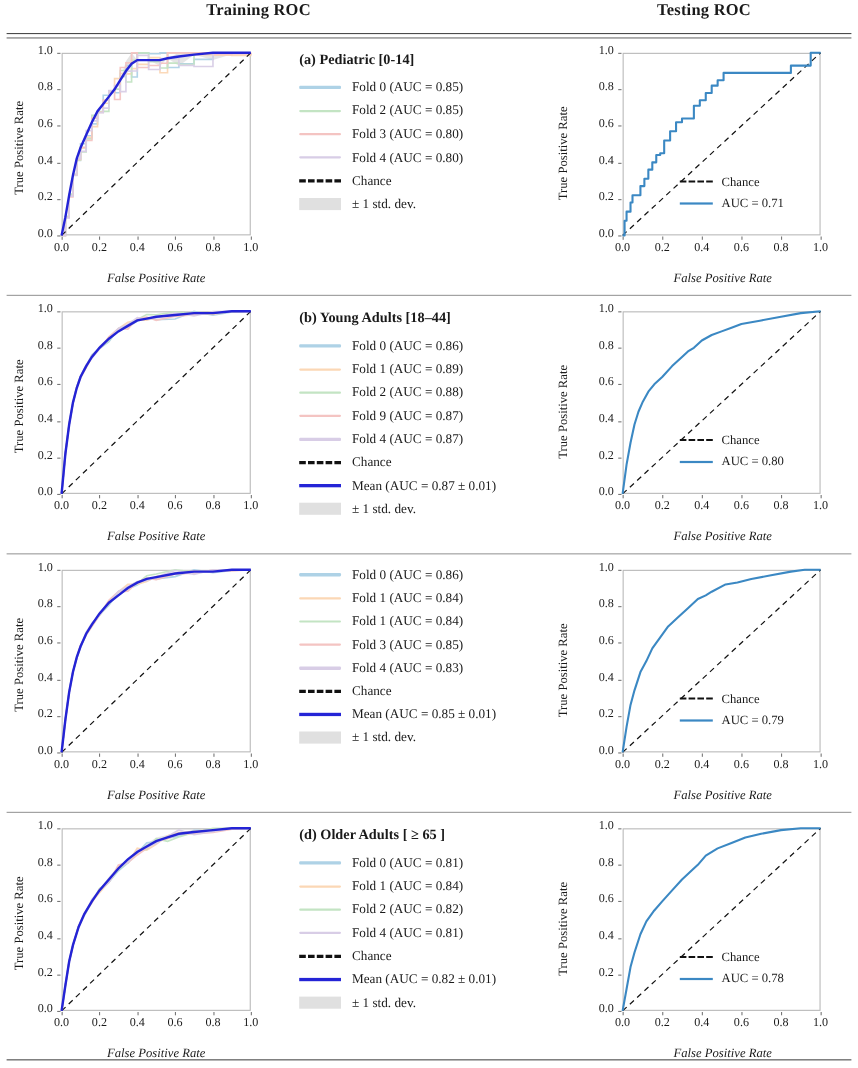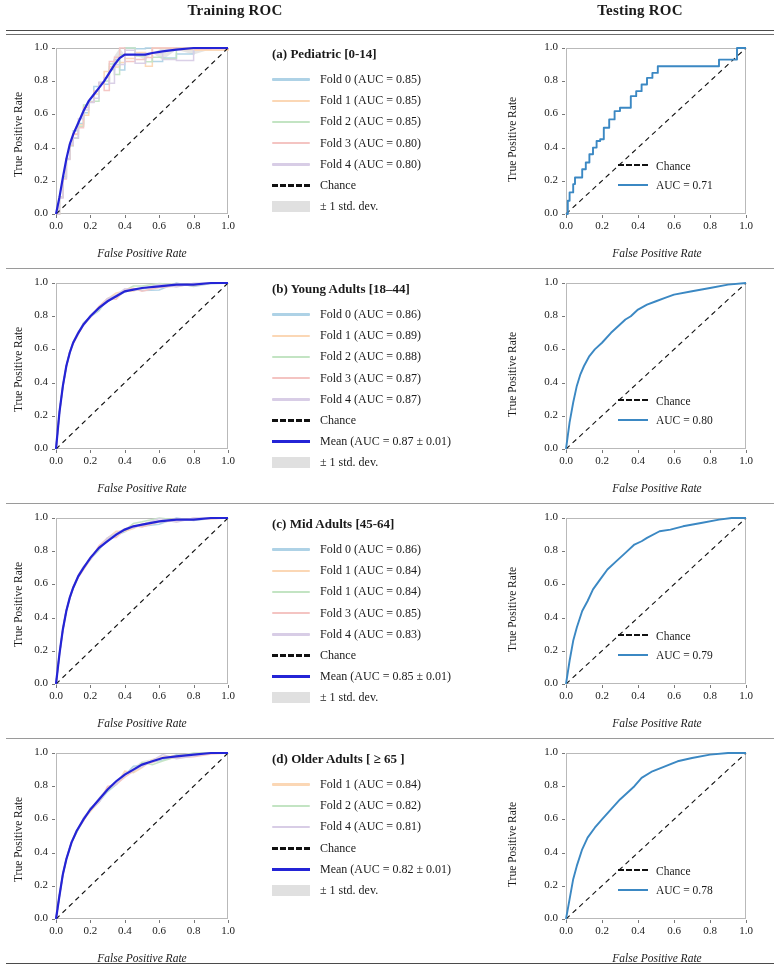--- a/index.html
+++ b/index.html
@@ -201,26 +201,20 @@
           <path d="M0.00 166.00L3.44 149.40L6.88 129.48L10.32 111.22L13.76 96.28L17.20 86.32L22.36 74.70L27.52 63.08L32.68 53.12L37.84 46.48L43.00 39.84L48.16 33.20L53.32 24.90L58.48 16.60L63.64 9.96L68.80 6.64L79.12 6.64L89.44 6.64L96.32 4.98L106.64 3.32L120.40 1.66L137.60 0.00L154.80 0.00L172.00 0.00" fill="none" stroke="#2424d6" stroke-width="2.2"></path>
         </svg>
       </div>
       <div class="legend-box">
         <div class="legend-title">(a) Pediatric [0-14]</div>
         <div class="lg-item">
           <span class="swatch">
             <span class="swatch-line" style="background:#aed2e6"></span>
           </span>
           <span>Fold 0 (AUC = 0.85)</span>
-        </div>
-        <div class="lg-item">
-          <span class="swatch">
-            <span class="swatch-line" style="background:#fbd7b5"></span>
-          </span>
-          <span>Fold 1 (AUC = 0.85)</span>
         </div>
         <div class="lg-item">
           <span class="swatch">
             <span class="swatch-line" style="background:#c3e4c3"></span>
           </span>
           <span>Fold 2 (AUC = 0.85)</span>
         </div>
         <div class="lg-item">
           <span class="swatch">
             <span class="swatch-line" style="background:#f4c4c2"></span>
@@ -351,21 +345,21 @@
         <div class="lg-item">
           <span class="swatch">
             <span class="swatch-line" style="background:#c3e4c3"></span>
           </span>
           <span>Fold 2 (AUC = 0.88)</span>
         </div>
         <div class="lg-item">
           <span class="swatch">
             <span class="swatch-line" style="background:#f4c4c2"></span>
           </span>
-          <span>Fold 3 (AUC = 0.87)</span>
+          <span>Fold 9 (AUC = 0.87)</span>
         </div>
         <div class="lg-item">
           <span class="swatch">
             <span class="swatch-line" style="background:#d8cde6"></span>
           </span>
           <span>Fold 4 (AUC = 0.87)</span>
         </div>
         <div class="lg-item">
           <span class="swatch">
             <span class="swatch-dash"></span>
@@ -467,21 +461,20 @@
           <path d="M0.00 166.00L3.44 136.32L6.88 111.32L10.32 92.39L13.76 80.35L17.20 70.03L22.36 58.10L27.52 49.34L34.40 41.10L43.00 32.10L51.60 20.19L60.20 17.36L68.80 13.94L77.40 8.32L86.00 8.24L103.20 6.22L120.40 0.10L137.60 2.59L154.80 0.47L172.00 0.00" fill="none" stroke="#aed2e6" stroke-width="1.5" opacity="0.95"></path>
           <path d="M0.00 166.00L3.44 135.95L6.88 111.12L10.32 92.47L13.76 80.24L17.20 68.79L22.36 58.52L27.52 50.08L34.40 41.18L43.00 28.69L51.60 20.08L60.20 13.17L68.80 13.13L77.40 10.51L86.00 6.02L103.20 2.98L120.40 1.10L137.60 1.77L154.80 0.00L172.00 0.00" fill="none" stroke="#fbd7b5" stroke-width="1.5" opacity="0.95"></path>
           <path d="M0.00 166.00L3.44 136.04L6.88 110.92L10.32 92.54L13.76 80.12L17.20 69.89L22.36 58.94L27.52 50.82L34.40 41.27L43.00 31.12L51.60 19.97L60.20 16.28L68.80 12.32L77.40 5.40L86.00 3.80L103.20 0.00L120.40 2.11L137.60 0.96L154.80 0.09L172.00 0.00" fill="none" stroke="#c3e4c3" stroke-width="1.5" opacity="0.95"></path>
           <path d="M0.00 166.00L3.44 136.14L6.88 111.65L10.32 92.62L13.76 80.00L17.20 68.65L22.36 59.36L27.52 51.55L34.40 41.35L43.00 27.71L51.60 19.86L60.20 19.40L68.80 11.51L77.40 7.59L86.00 8.88L103.20 3.81L120.40 3.12L137.60 0.15L154.80 1.07L172.00 0.00" fill="none" stroke="#f4c4c2" stroke-width="1.5" opacity="0.95"></path>
           <path d="M0.00 166.00L3.44 136.24L6.88 111.45L10.32 92.69L13.76 79.88L17.20 69.75L22.36 56.74L27.52 48.55L34.40 41.43L43.00 30.14L51.60 19.75L60.20 15.21L68.80 10.71L77.40 9.79L86.00 6.65L103.20 0.57L120.40 4.12L137.60 0.00L154.80 0.00L172.00 0.00" fill="none" stroke="#d8cde6" stroke-width="1.5" opacity="0.95"></path>
           <path d="M0.00 166.00L172.00 0.00" fill="none" stroke="#111111" stroke-width="1.1" stroke-dasharray="5,4"></path>
           <path d="M0.00 166.00L3.44 136.12L6.88 111.22L10.32 92.96L13.76 79.68L17.20 69.72L22.36 58.10L27.52 49.80L34.40 39.84L43.00 29.88L51.60 23.24L60.20 16.60L68.80 11.62L77.40 8.30L86.00 6.64L103.20 3.32L120.40 1.66L137.60 1.66L154.80 0.00L172.00 0.00" fill="none" stroke="#2424d6" stroke-width="2.2"></path>
         </svg>
       </div>
       <div class="legend-box">
-        <div class="legend-title">(c) Mid Adults [45-64]</div>
         <div class="lg-item">
           <span class="swatch">
             <span class="swatch-line" style="background:#aed2e6"></span>
           </span>
           <span>Fold 0 (AUC = 0.86)</span>
         </div>
         <div class="lg-item">
           <span class="swatch">
             <span class="swatch-line" style="background:#fbd7b5"></span>
           </span>
@@ -609,20 +602,26 @@
           <path d="M0.00 166.00L3.44 142.98L6.88 121.14L10.32 106.42L15.48 89.07L20.64 77.57L27.52 67.81L34.40 55.72L43.00 49.10L51.60 33.32L60.20 31.21L68.80 24.25L77.40 18.14L86.00 11.65L96.32 9.57L106.64 4.72L120.40 4.81L137.60 3.80L154.80 0.90L172.00 0.00" fill="none" stroke="#f4c4c2" stroke-width="1.5" opacity="0.95"></path>
           <path d="M0.00 166.00L3.44 142.61L6.88 120.94L10.32 106.50L15.48 88.93L20.64 78.89L27.52 64.59L34.40 56.64L43.00 49.21L51.60 36.24L60.20 31.10L68.80 20.06L77.40 17.34L86.00 13.84L96.32 7.35L106.64 1.49L120.40 5.81L137.60 2.98L154.80 0.00L172.00 0.00" fill="none" stroke="#d8cde6" stroke-width="1.5" opacity="0.95"></path>
           <path d="M0.00 166.00L172.00 0.00" fill="none" stroke="#111111" stroke-width="1.1" stroke-dasharray="5,4"></path>
           <path d="M0.00 166.00L3.44 142.76L6.88 121.18L10.32 106.24L15.48 89.64L20.64 78.02L27.52 66.40L34.40 56.44L43.00 46.48L51.60 36.52L60.20 28.22L68.80 21.58L77.40 16.60L86.00 11.62L96.32 8.30L106.64 4.98L120.40 3.32L137.60 1.66L154.80 0.00L172.00 0.00" fill="none" stroke="#2424d6" stroke-width="2.2"></path>
         </svg>
       </div>
       <div class="legend-box">
         <div class="legend-title">(d) Older Adults [ ≥ 65 ]</div>
         <div class="lg-item">
           <span class="swatch">
+            <span class="swatch-line" style="background:#aed2e6"></span>
+          </span>
+          <span>Fold 0 (AUC = 0.81)</span>
+        </div>
+        <div class="lg-item">
+          <span class="swatch">
             <span class="swatch-line" style="background:#fbd7b5"></span>
           </span>
           <span>Fold 1 (AUC = 0.84)</span>
         </div>
         <div class="lg-item">
           <span class="swatch">
             <span class="swatch-line" style="background:#c3e4c3"></span>
           </span>
           <span>Fold 2 (AUC = 0.82)</span>
         </div>

